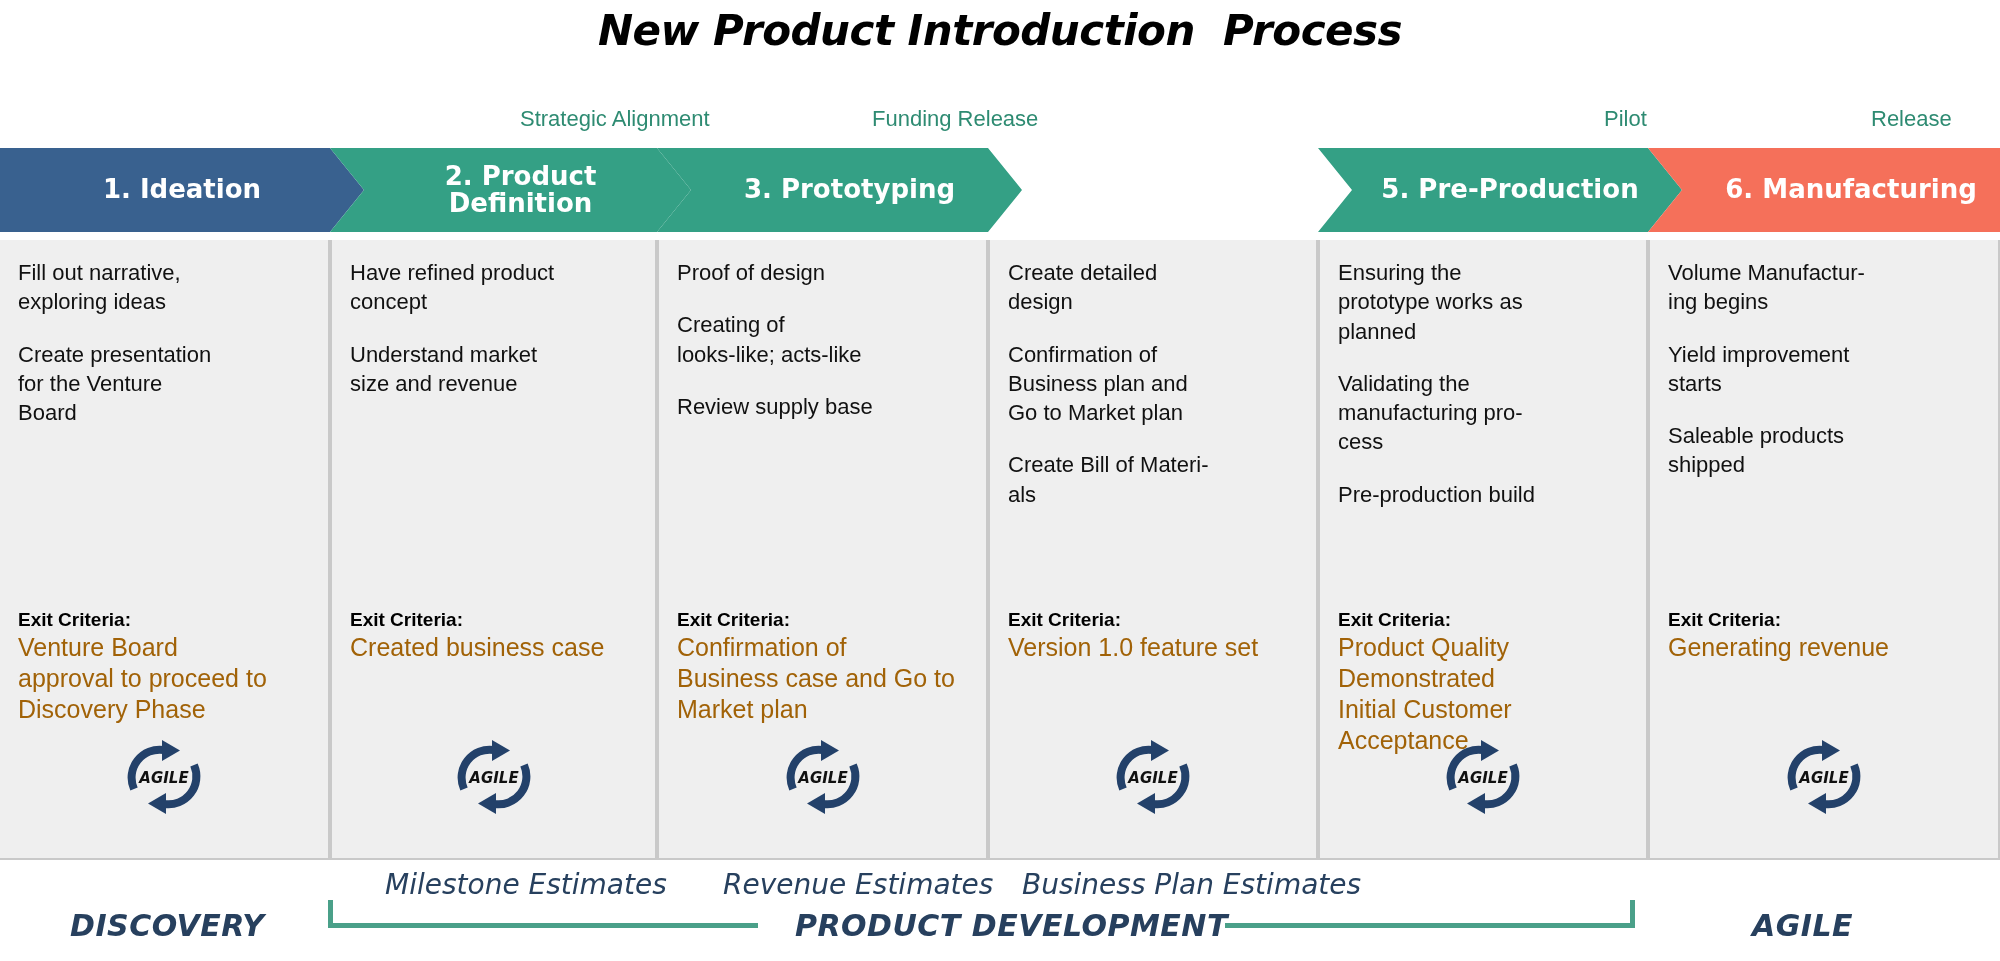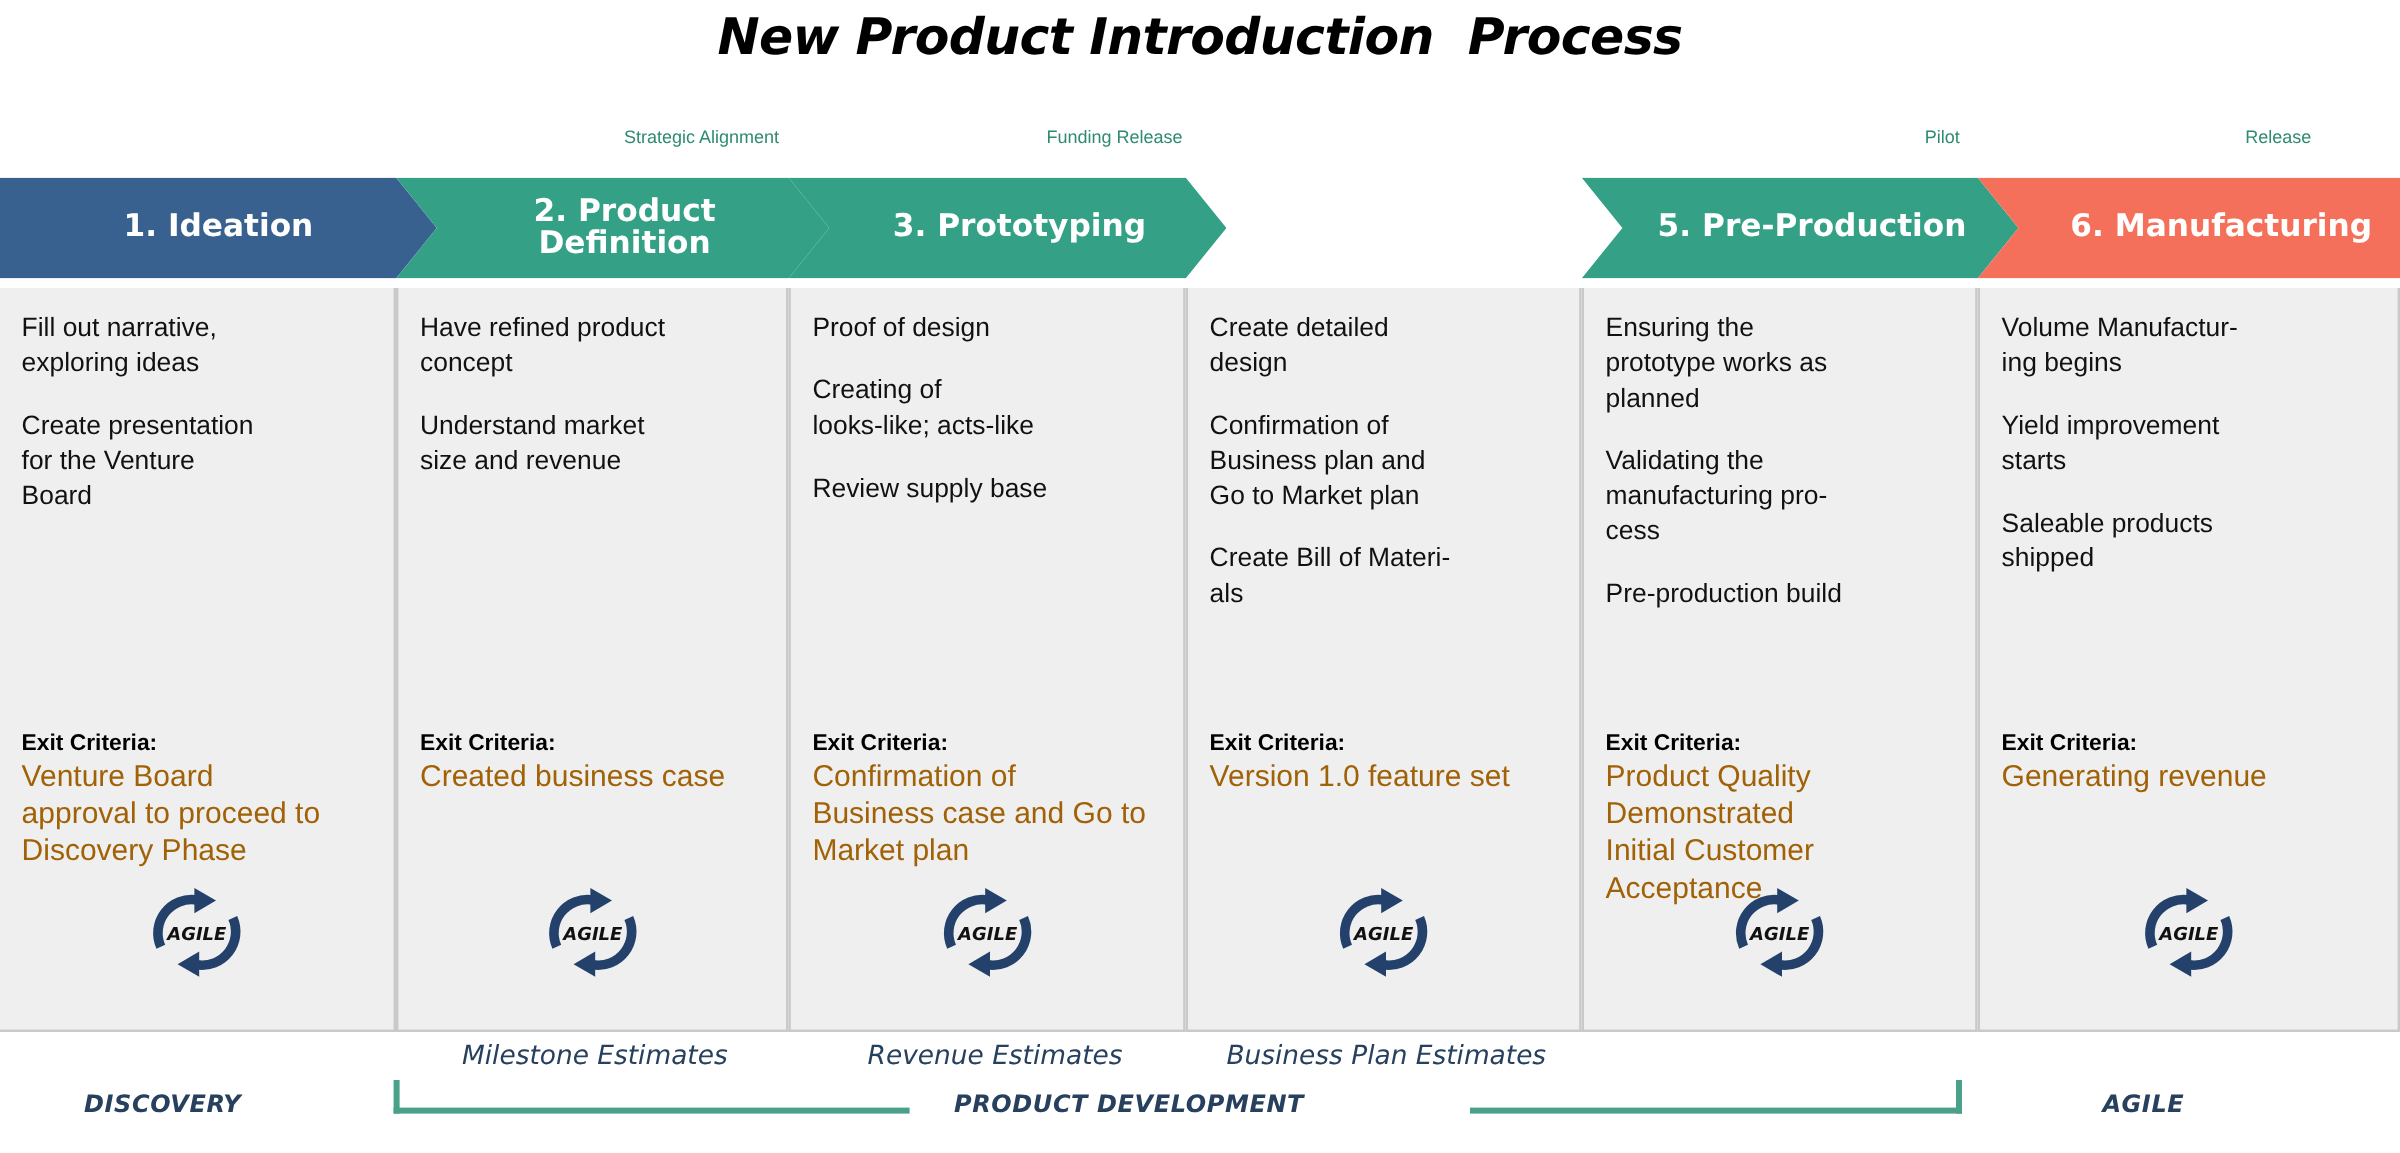--- a/index.html
+++ b/index.html
@@ -31,21 +31,21 @@
   
   .gate-row {
     position: absolute;
     top: 106px;
     left: 0;
     width: 2000px;
     height: 34px;
   }
   .gate-label {
     position: absolute;
-    font-size: 15px;
+    font-size: 22px;
     color: #2e8b72;
     font-family: "Liberation Sans", sans-serif;
     white-space: nowrap;
   }
 
   
   .chevron-band {
     position: absolute;
     top: 148px;
     left: 0;
@@ -134,39 +134,39 @@
   
   .estimates {
     position: absolute;
     top: 868px;
     left: 0;
     width: 2000px;
     height: 32px;
   }
   .estimate {
     position: absolute;
-    font-size: 22px;
+    font-size: 28px;
     font-style: italic;
     color: #27405e;
     font-family: "DejaVu Sans", sans-serif;
     white-space: nowrap;
   }
 
   
   .footer {
     position: absolute;
     top: 908px;
     left: 0;
     width: 2000px;
     height: 53px;
   }
   .phase {
     position: absolute;
     font-family: "DejaVu Sans", sans-serif;
-    font-size: 20px;
+    font-size: 30px;
     font-weight: bold;
     font-style: italic;
     color: #27405e;
     white-space: nowrap;
     letter-spacing: 0.5px;
   }
   .bracket {
     position: absolute;
     height: 5px;
     background: #4aa089;

